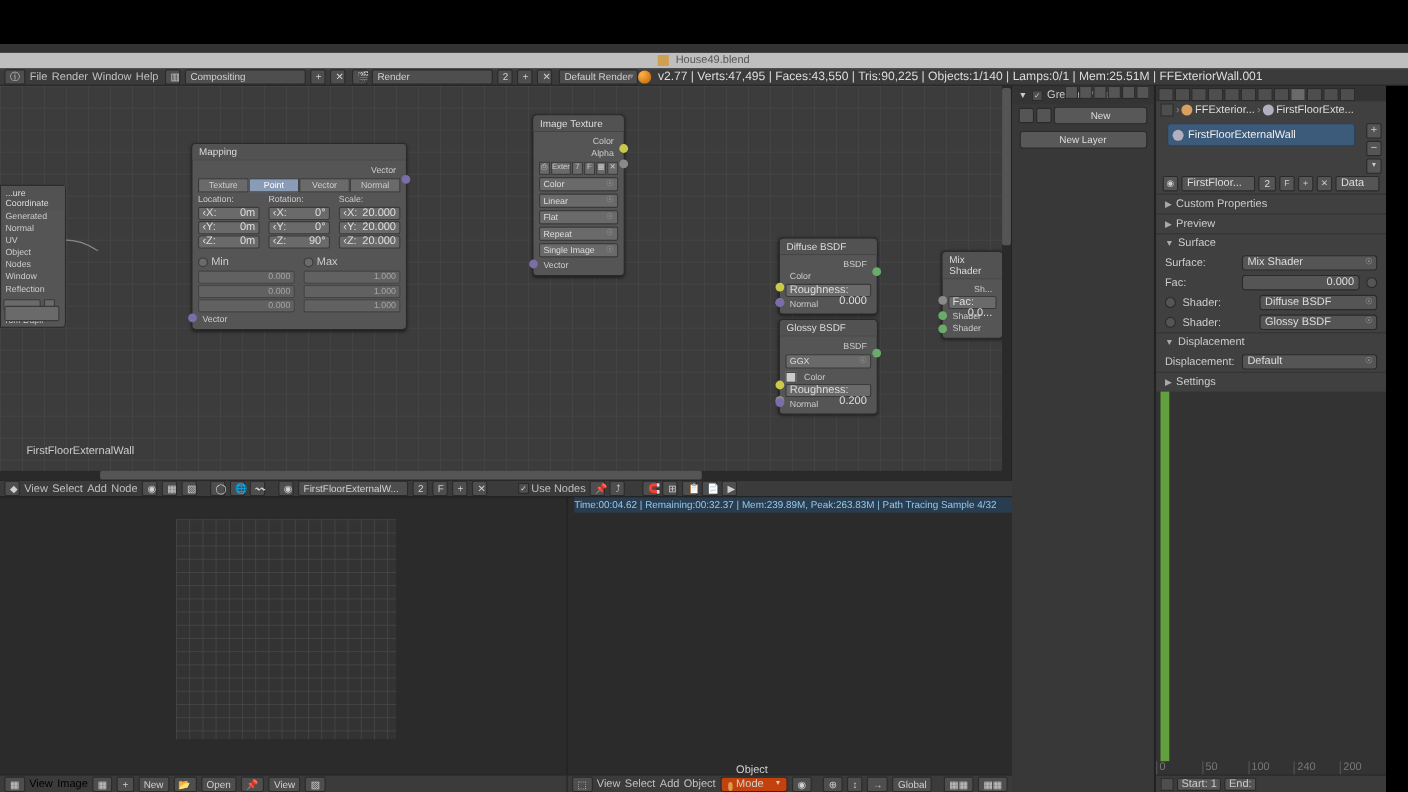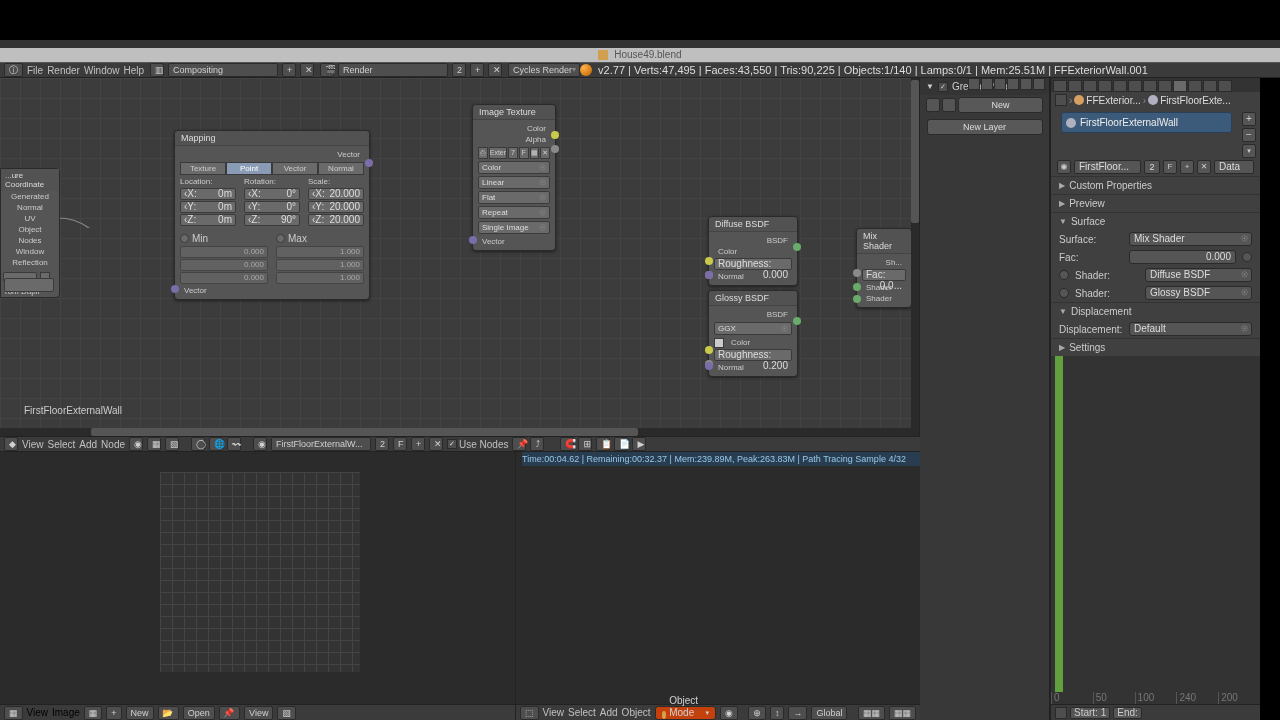--- a/index.html
+++ b/index.html
@@ -27,21 +27,21 @@
 .node-area-wrap { width:920px; display:flex; flex-direction:column; }
 .node-editor { flex:1; position:relative; border-right:1px solid #222; }
 .scroll-right { position:absolute; right:0; top:0; bottom:0; width:8px; background:#2a2a2a; }
 .scroll-bottom { position:absolute; left:0; right:8px; bottom:0; height:8px; background:#2a2a2a; }
 .scroll-thumb { background:#555; border-radius:2px; }
 .node-label { position:absolute; left:24px; bottom:20px; color:#ccc; font-size:10px; }
 
 .node-toolbar { height:16px; background:#3b3b3b; border-top:1px solid #222; border-bottom:1px solid #222; display:flex; align-items:center; gap:4px; padding:0 4px; color:#c0c0c0; }
 .node-toolbar .btn, .node-toolbar .dd { background:#4e4e4e; border:1px solid #2a2a2a; border-radius:2px; padding:0 4px; height:14px; line-height:12px; font-size:9px; color:#d0d0d0; }
 .node-toolbar .sq { width:14px; text-align:center; }
-.node-toolbar .check { display:flex; align-items:center; gap:2px; }
+.node-toolbar .check { display:flex; align-items:center; gap:2px;margin-left:24px; }
 .node-toolbar .check .box { width:10px; height:10px; background:#4e4e4e; border:1px solid #2a2a2a; display:flex; align-items:center; justify-content:center; font-size:7px; color:#ddd; }
 
 
 .lower { height:268px; display:flex; }
 .uv-panel { width:516px; background:#2b2b2b; position:relative; border-right:1px solid #222; }
 .uv-panel .grid { position:absolute; left:160px; top:20px; width:200px; height:200px; background:#333; background-image:linear-gradient(#444 1px,transparent 1px),linear-gradient(90deg,#444 1px,transparent 1px); background-size:12px 12px; }
 .uv-toolbar { position:absolute; bottom:0; left:0; right:0; height:16px; background:#3b3b3b; display:flex; align-items:center; gap:4px; padding:0 4px; border-top:1px solid #222; }
 .uv-toolbar .btn,.uv-toolbar .dd { background:#4e4e4e; border:1px solid #2a2a2a; border-radius:2px; padding:0 4px; height:14px; line-height:12px; font-size:9px; color:#d0d0d0; }
 
 .render-panel { flex:1; background:#2b2b2b; position:relative; }
@@ -132,21 +132,21 @@
 .node .edge-color { width:10px; height:10px; background:#ccc; border:1px solid #3a3a3a; }
 
 svg.wires { position:absolute; inset:0; pointer-events:none; }
 svg.wires path { stroke:#b0aa60; stroke-width:1.2; fill:none; }
 svg.wires path.shader { stroke:#7aa878; }
 svg.wires path.vec { stroke:#888; }
 
 
 .cutnode { position:absolute; left:0; top:90px; width:60px; background:#555; border:1px solid #2a2a2a; border-radius:0 4px 4px 0; }
 .cutnode .title { background:#525252; padding:2px 4px; color:#ddd; font-size:8px; }
-.cutnode .outlbl { text-align:center; color:#ccc; font-size:8px; padding:1px 4px; position:relative; }
+.cutnode .outlbl { text-align:left; color:#ccc; font-size:8px; padding:1px 4px; position:relative; }
 
 .tiny-panel { position:absolute; left:4px; top:200px; width:50px; height:14px; background:#6a6a6a; border:1px solid #3a3a3a; border-radius:2px; }
 </style>
 </head>
 <body>
 
 <div class="titlebar"></div>
 <div class="window-chrome"></div>
 <div class="filename-bar">
   <span class="file-icon"></span>
@@ -167,21 +167,21 @@
     <div class="btn xbtn">+</div>
     <div class="btn xbtn">✕</div>
   </div>
   <div class="seg">
     <div class="btn xbtn">🎬</div>
     <div class="dd wide">Render</div>
     <div class="btn xbtn">2</div>
     <div class="btn xbtn">+</div>
     <div class="btn xbtn">✕</div>
   </div>
-  <div class="dd engine">Cycles Render</div>
+  <div class="dd engine">Default Render</div>
   <div class="globe"></div>
   <div class="info">v2.77 | Verts:47,495 | Faces:43,550 | Tris:90,225 | Objects:1/140 | Lamps:0/1 | Mem:25.51M | FFExteriorWall.001</div>
 </div>
 
 <div class="main">
 
   <div class="node-area-wrap">
     <div class="node-editor node-area">
 
       <svg class="wires">
@@ -290,21 +290,21 @@
               <div class="row">
                   <div class="fld right" style="opacity:.6">1.000</div>
                 </div>
             </div>
           </div>
           <div class="inlbl">Vector</div>
           <span class="sock c-p in" style="bottom:6px"></span>
         </div>
       </div>
 
-      <div class="node" style="left:472px;top:26px;width:84px">
+      <div class="node" style="left:484px;top:26px;width:84px">
         <div class="title">Image Texture</div>
         <div class="body">
           <div class="outlbl">Color</div>
           <span class="sock c-y out" style="top:26px"></span>
           <div class="outlbl">Alpha</div>
           <span class="sock c-g out" style="top:40px"></span>
           <div class="imgbtns">
             <div class="b">⎙</div>
             <div class="b" style="width:24px">Exter</div>
             <div class="b">7</div>

